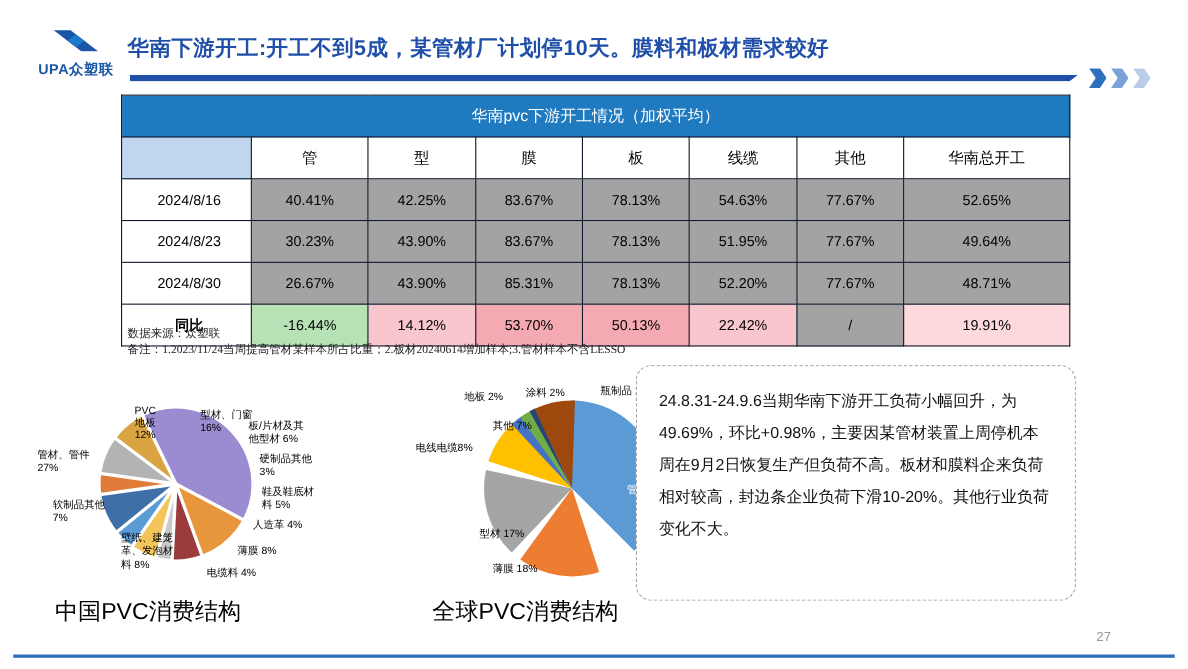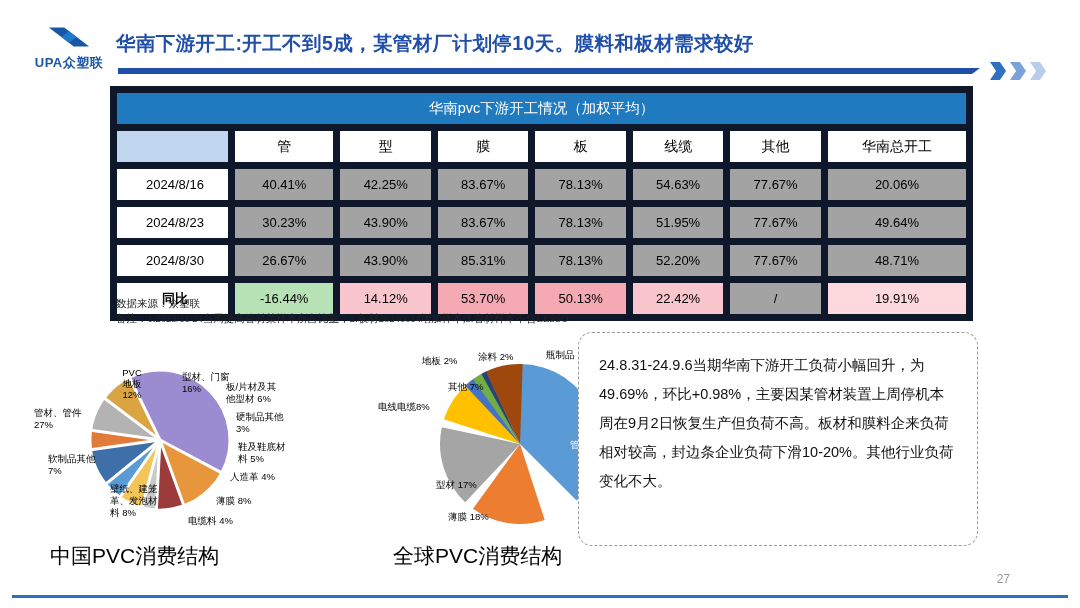--- a/index.html
+++ b/index.html
@@ -42,21 +42,21 @@
   }
   .chev { position:absolute; top:62px; width:16px; height:18px; background:#9cb7e0;
           clip-path: polygon(0 0, 62% 0, 100% 50%, 62% 100%, 0 100%, 38% 50%); }
   .chev.c1 { left:990px; background:#2f6fc0;}
   .chev.c2 { left:1010px; background:#7ba2d8;}
   .chev.c3 { left:1030px; background:#b9cdea;}
 
   
   .table-wrap { position:absolute; left:110px; top:86px; width:863px; }
   table.data { border-collapse:collapse; width:100%; font-size:13px; }
-  table.data td, table.data th { border:7px solid #0f172a; height:38px; text-align:center; font-weight:normal;margin-left:10px;}
+  table.data td, table.data th { border:1px solid #0f172a; height:38px; text-align:center; font-weight:normal;margin-left:10px;}
   .tbl-title { background:#1f7ac0; color:#fff; font-weight:bold; font-size:14.5px; height:26px; border:1px solid #1f7ac0;}
   .corner { background:#bfd6ee; border:1px solid #7f7f7f;}
   .colhead { background:#ffffff; font-weight:bold; font-size:14px; }
   .rowhead { text-align:left; padding-left:6px; font-size:13px;}
   .rowhead.bold { font-weight:bold; }
   .pink  { background:#f9c6cd; }
   .pink2 { background:#fdd9de; }
   .pink3 { background:#f5a9b2; }
   .green { background:#b6e2b6; }
   .white { background:#a3a3a3; }
@@ -110,21 +110,21 @@
     </tr>
 
     <tr>
       <td class="rowhead">2024/8/16</td>
       <td class="white">40.41%</td>
       <td class="white">42.25%</td>
       <td class="white">83.67%</td>
       <td class="white">78.13%</td>
       <td class="white">54.63%</td>
       <td class="white">77.67%</td>
-      <td class="white">20.06%</td>
+      <td class="white">52.65%</td>
     </tr>
     <tr>
       <td class="rowhead">2024/8/23</td>
       <td class="white">30.23%</td>
       <td class="white">43.90%</td>
       <td class="white">83.67%</td>
       <td class="white">78.13%</td>
       <td class="white">51.95%</td>
       <td class="white">77.67%</td>
       <td class="white">49.64%</td>

